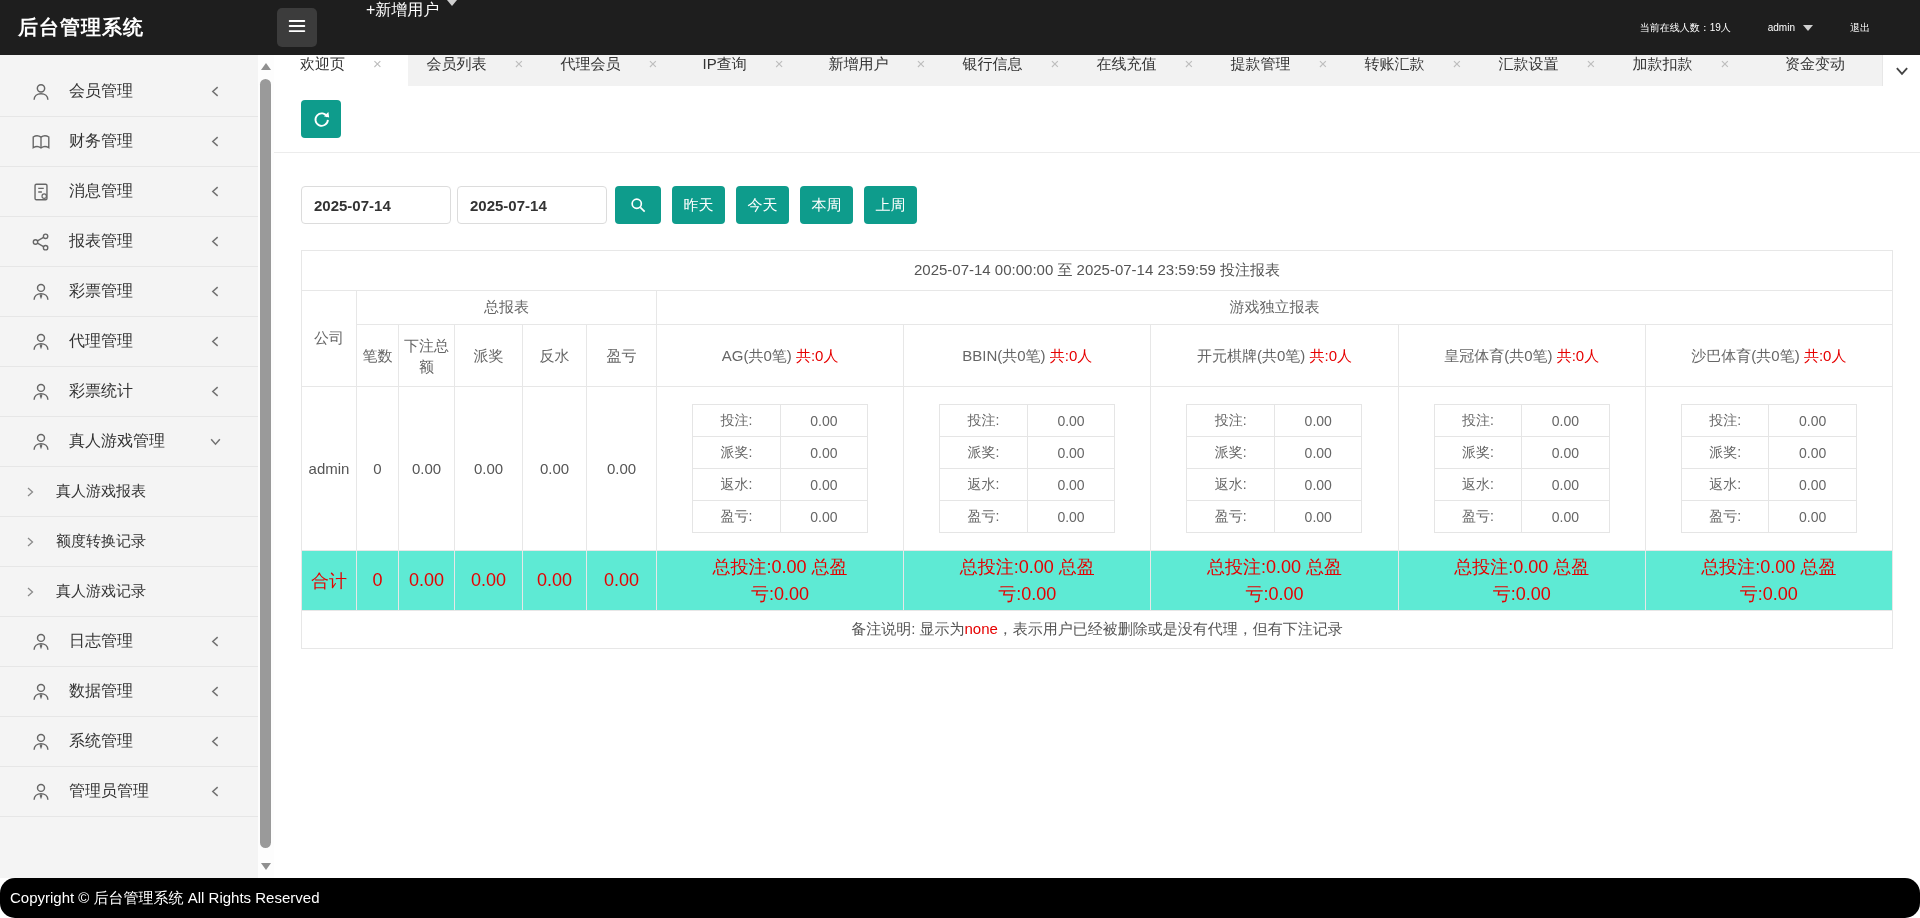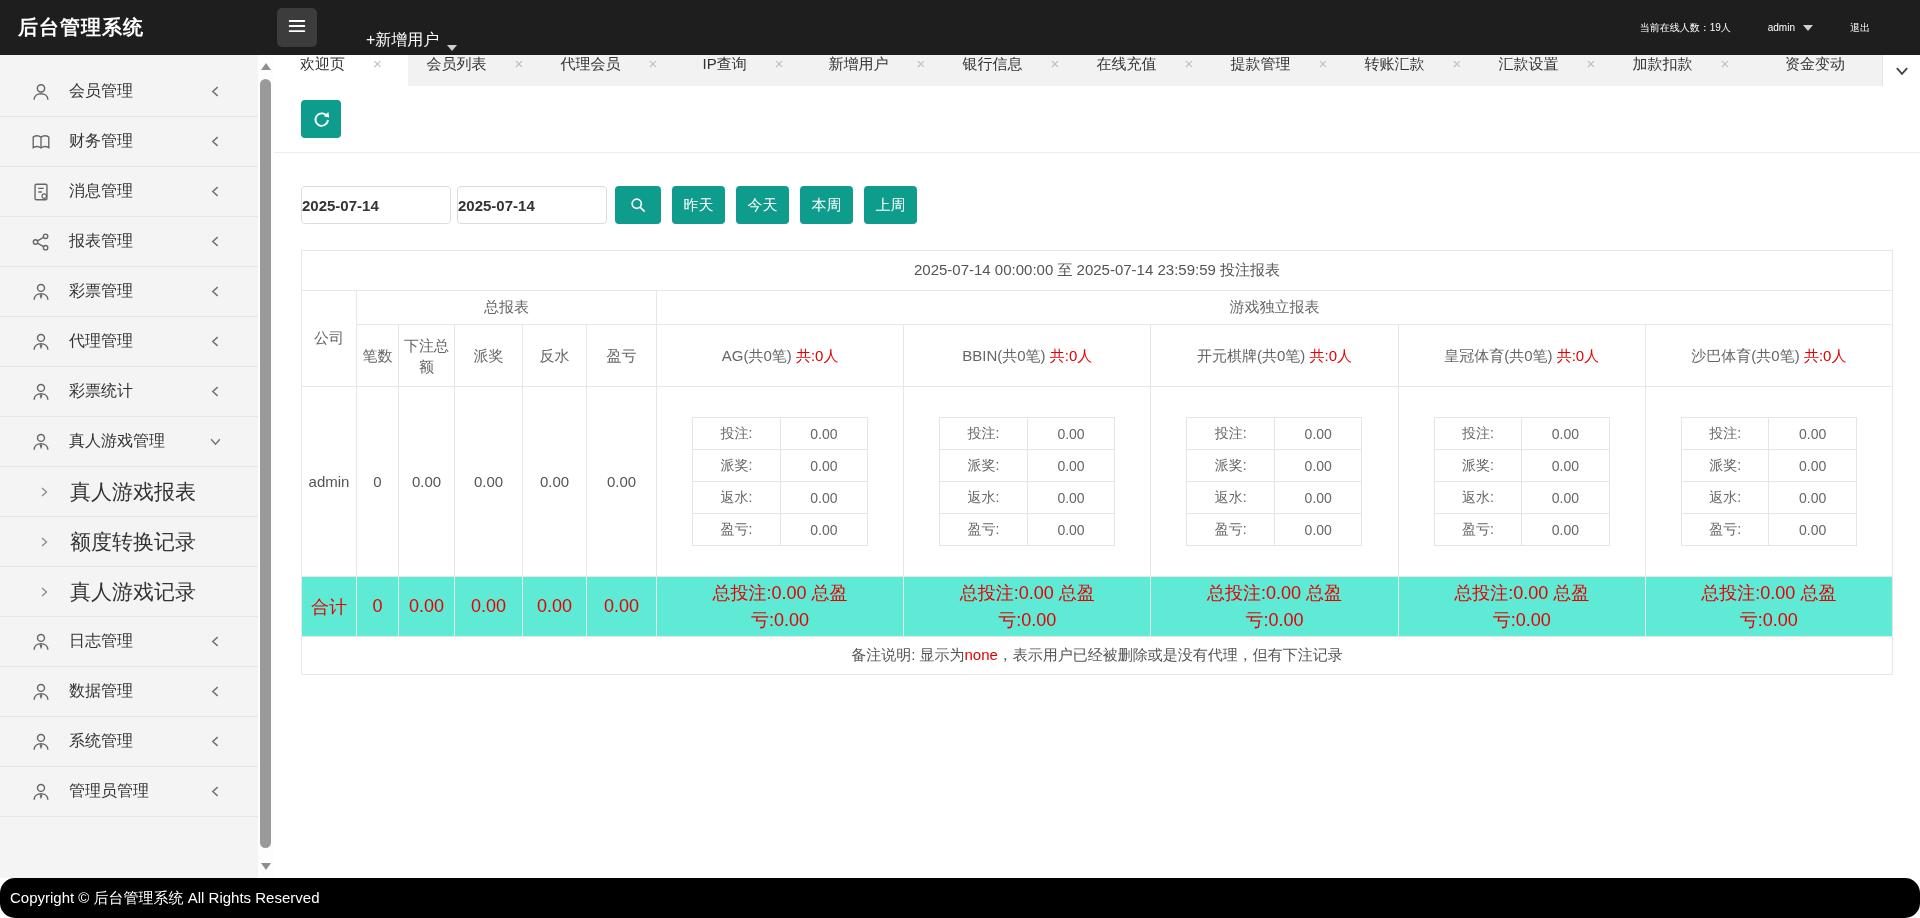--- a/index.html
+++ b/index.html
@@ -3,34 +3,34 @@
 <meta charset="utf-8">
 <style>
   * { margin:0; padding:0; box-sizing:border-box; }
   html,body { width:1920px; height:918px; overflow:hidden; }
   body { font-family:"Liberation Sans","DejaVu Sans",sans-serif; background:#fff; }
 
   
   .header { height:55px; background:#1e1e1e; position:relative; color:#fff; }
   .brand { position:absolute; left:18px; top:14px; font-size:20px; font-weight:bold; letter-spacing:1px; }
   .menu-btn { position:absolute; left:277px; top:8px; width:40px; height:39px; background:#3c3c3c; border:none; border-radius:5px; display:flex; align-items:center; justify-content:center; cursor:pointer; }
-  .new-user { position:absolute; left:366px; top:0; height:51px; display:flex; align-items:flex-end; gap:8px; font-size:16px; cursor:pointer; }
+  .new-user { position:absolute; left:366px; top:0; height:51px; display:flex; align-items:flex-start; gap:8px; font-size:16px; cursor:pointer; }
   .caret-down { width:0; height:0; border-left:5px solid transparent; border-right:5px solid transparent; border-top:6px solid #cfcfcf; }
   .header-right { position:absolute; right:50px; top:0; height:55px; display:flex; align-items:center; gap:37px; font-size:10px; }
   .hr-user { display:flex; align-items:center; gap:8px; cursor:pointer; }
   .hr-logout { cursor:pointer; }
 
   
   .main { display:flex; height:823px; }
 
   .sidebar { width:258px; background:#f4f4f4; padding-top:12px; }
   .s-item { height:50px; display:flex; align-items:center; padding:0 36px 0 30px; border-bottom:1px solid #e6e6e6; color:#333; font-size:16px; cursor:pointer; background:#f4f4f4; }
   .s-item .ico { width:22px; height:22px; margin-right:17px; flex:none; }
   .s-item .lbl { flex:1; }
-  .s-sub { height:50px; display:flex; align-items:center; padding-left:38px; border-bottom:1px solid #e6e6e6; color:#333; font-size:21px; cursor:pointer; }
+  .s-sub { height:50px; display:flex; align-items:center; padding-left:24px; border-bottom:1px solid #e6e6e6; color:#333; font-size:15px; cursor:pointer; }
   .s-sub .subarr { margin-right:20px; }
 
   .scrollcol { width:16px; position:relative; background:#fdfdfd; }
   .sc-arrow { position:absolute; left:3px; width:0; height:0; border-left:5px solid transparent; border-right:5px solid transparent; cursor:pointer; }
   .sc-up { top:8px; border-bottom:7px solid #8f8f8f; }
   .sc-down { bottom:8px; border-top:7px solid #8f8f8f; }
   .sc-thumb { position:absolute; left:2px; top:24px; bottom:30px; width:11px; background:#9a9a9a; border-radius:6px; cursor:pointer; }
 
   .content { flex:1; display:flex; flex-direction:column; background:#fff; min-width:0; }
 
@@ -38,36 +38,36 @@
   .tabbar { height:31px; background:#f2f2f2; display:flex; align-items:stretch; }
   .tab { flex:1; display:flex; align-items:flex-start; justify-content:center; font-size:15px; color:#333; cursor:pointer; white-space:nowrap; }
   .tab.active { background:#fff; }
   .tab-close { color:#bdbdbd; font-size:15px; margin-left:28px; cursor:pointer; }
   .tab-more { width:38px; background:#fff; border:none; border-left:1px solid #e7e7e7; display:flex; align-items:center; justify-content:center; cursor:pointer; }
 
   
   .toolbar { height:67px; border-bottom:1px solid #ececec; padding:14px 0 0 27px; }
   .btn-refresh { width:40px; height:38px; background:var(--teal); border:none; border-radius:4px; display:flex; align-items:center; justify-content:center; cursor:pointer; }
   .filters { display:flex; align-items:center; margin:33px 0 0 27px; }
-  .date-input { width:150px; height:38px; border:1px solid #dcdcdc; border-radius:4px; padding-left:0; font-size:15px; font-weight:bold; color:#333; font-family:inherit; outline:none; }
+  .date-input { width:150px; height:38px; border:1px solid #dcdcdc; border-radius:4px; padding-left:12px; font-size:15px; font-weight:bold; color:#333; font-family:inherit; outline:none; }
   .date-input + .date-input { margin-left:6px; }
   .btn { height:38px; background:var(--teal); color:#fff; border:none; border-radius:4px; font-size:15px; font-family:inherit; cursor:pointer; }
   .btn-search { width:46px; margin-left:8px; display:inline-flex; align-items:center; justify-content:center; }
   .btn-range { width:53px; margin-left:11px; }
 
   
   .report-wrap { margin:26px 27px 0 27px; }
   table.report { width:100%; border-collapse:collapse; table-layout:fixed; }
   table.report th, table.report td { border:1px solid #e7e7e7; font-weight:normal; }
   .title-cell { height:40px; text-align:center; font-size:15px; color:#555; }
   .grp { height:34px; text-align:center; font-size:15px; color:#666; }
   .colh { height:62px; text-align:center; font-size:15px; color:#666; line-height:1.4; padding:0 4px; }
   .red { color:var(--red); }
   .data-row td { text-align:center; font-size:15px; color:#555; }
-  .game-cell { padding:30px 0; vertical-align:middle; }
+  .game-cell { padding:17px 0; vertical-align:middle; }
   table.mini { width:176px; margin:0 auto; border-collapse:collapse; background:#fff; }
   table.mini td { border:1px solid #e5e5e5; height:32px; font-size:14px; color:#666; text-align:center; }
   table.mini td.ml { width:50%; }
   .sum-row td { height:60px; background:#5eead4; text-align:center; font-size:18px; color:var(--red); }
   .sum-wrap { display:inline-block; max-width:176px; line-height:1.45;text-align:center; }
   .note-cell { height:38px; text-align:center; font-size:15px; color:#555; }
 
   
   .footer { height:40px; background:#000; color:#fff; font-size:15px; display:flex; align-items:center; padding-left:10px;border-radius:15px; }
 </style>

